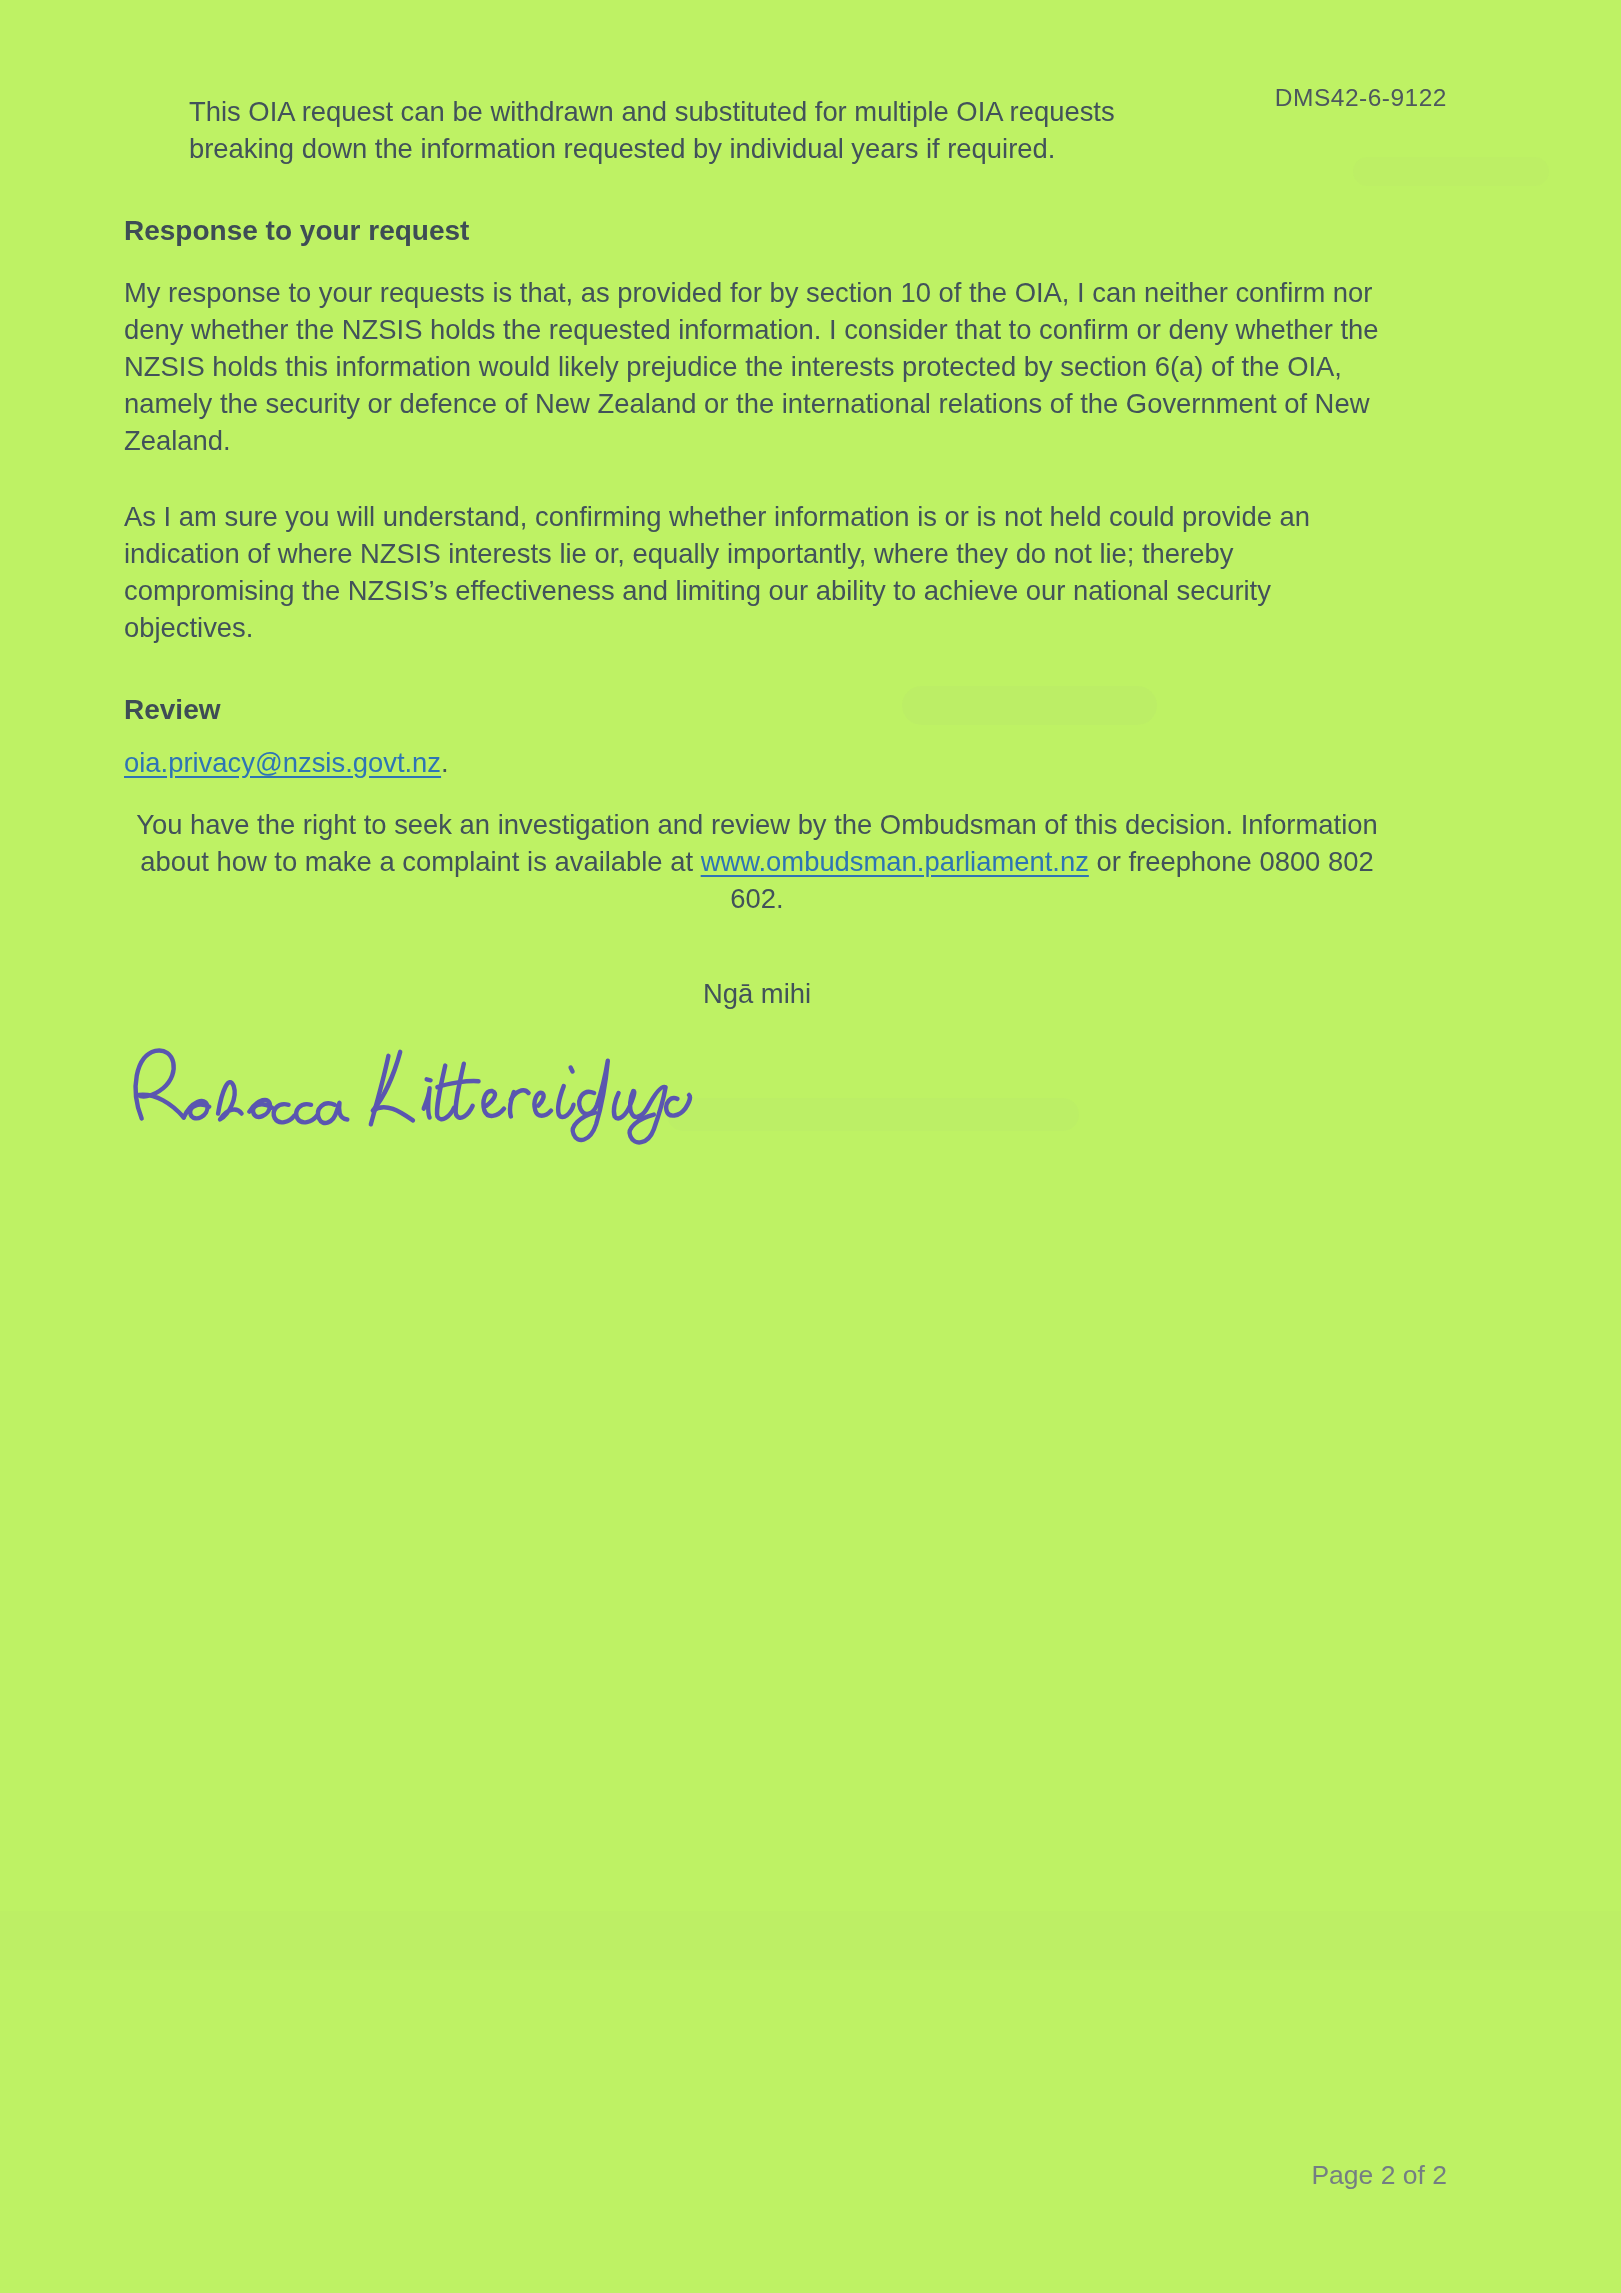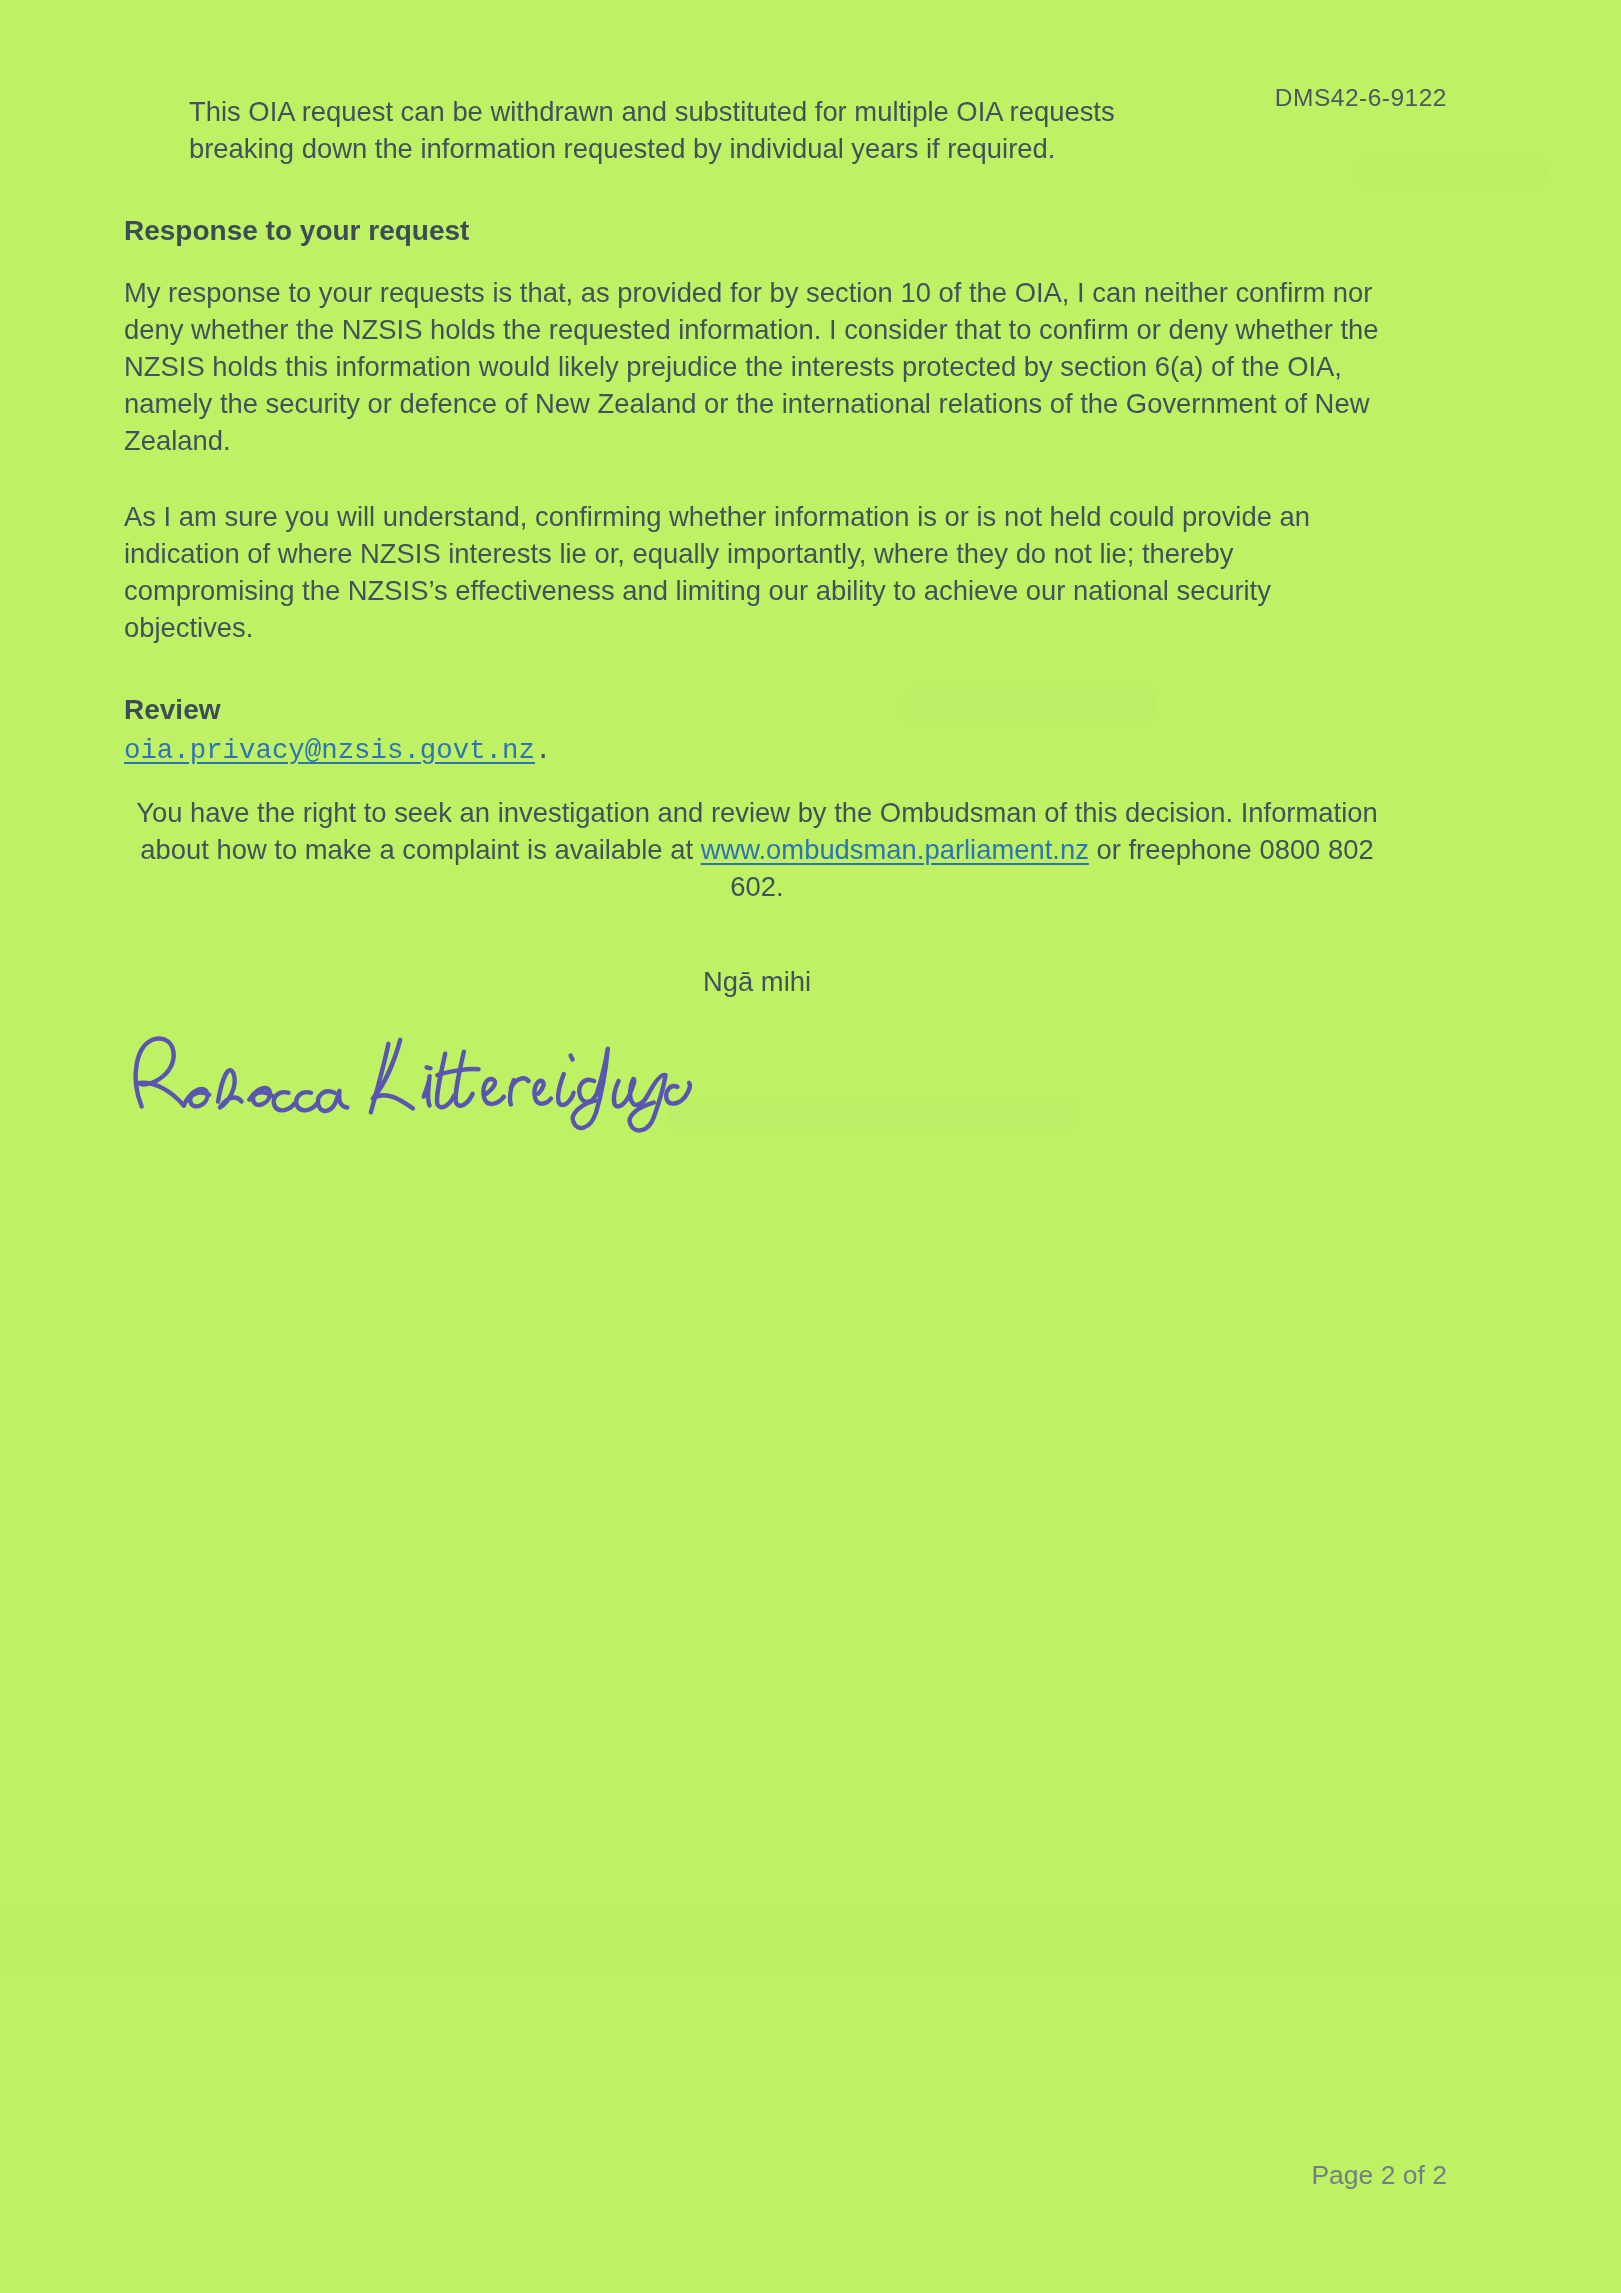--- a/index.html
+++ b/index.html
@@ -53,21 +53,21 @@
     font-weight: bold;
     color: #3e4d55;
     margin-top: 45px;
   }
 
   p.body-para { margin-top: 25px; max-width: 1266px; }
   p.body-para.gap { margin-top: 39px; }
 
   .review-heading { margin-top: 55px; }
   .review-line { margin-top: 3.9px; }
-  .email-line { margin-top: 4px; font-family: Liberation Mono, monospace; }
+  .email-line { margin-top: 16px; }
 
   a.doc-link {
     color: #2e74b5;
     text-decoration: underline;
     text-underline-offset: 3.9px;
     cursor: pointer;
   }
 
   .ombudsman-para { margin-top: 39px; text-align: center; }
 

